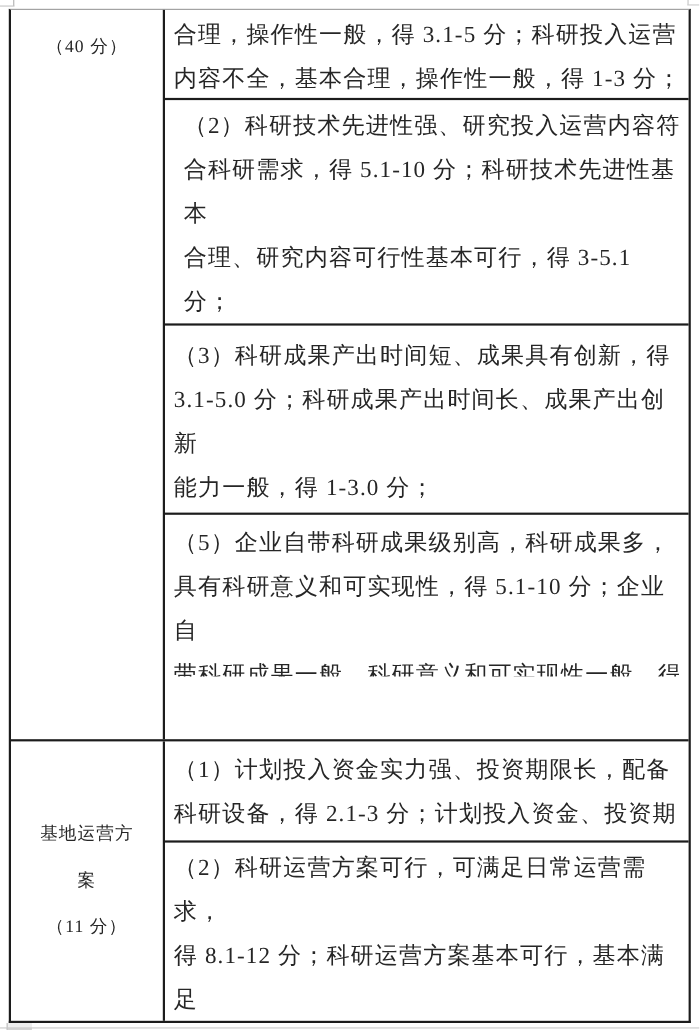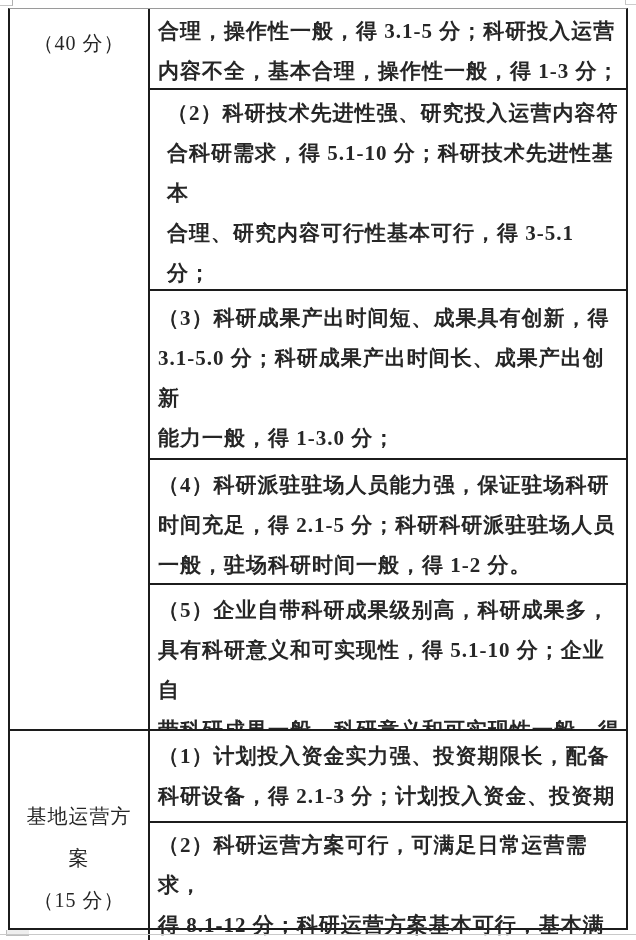--- a/index.html
+++ b/index.html
@@ -40,30 +40,30 @@
     box-sizing: border-box;
     border-right: 2px solid #1c1c1c;
     display: flex;
     flex-direction: column;
     align-items: center;
   }
   .section-1 .category-cell { justify-content: flex-start; padding-top: 13px; }
   .section-2 .category-cell { justify-content: center; }
 
   .category-label {
-    font-size: 20px;
+    font-size: 16px;
     line-height: 42px;
     text-align: center;
     white-space: pre-line;
     color: #262626;
     letter-spacing: 1px;
   }
 
   
-  .rows { flex: 1; min-width: 0; display: flex; flex-direction: column; font-weight: bold; }
+  .rows { flex: 1; min-width: 0; display: flex; flex-direction: column; }
   .criterion-row {
     box-sizing: border-box;
     border-bottom: 2px solid #1c1c1c;
     padding: 2px 4px 0 8px;
     overflow: hidden;
   }
   .rows .criterion-row:last-child { border-bottom: none; }
 
   .criterion-text {
     font-size: 21px;
@@ -124,39 +124,34 @@
 合科研需求，得 5.1-10 分；科研技术先进性基本
 合理、研究内容可行性基本可行，得 3-5.1 分；
 科研技术先进性一般、研究投入运营内容可行性
 一般，得 1-3 分；</div>
         </div>
         <div class="criterion-row row-3">
           <div class="criterion-text">（3）科研成果产出时间短、成果具有创新，得
 3.1-5.0 分；科研成果产出时间长、成果产出创新
 能力一般，得 1-3.0 分；</div>
         </div>
-        <div class="criterion-row row-4">
-          <div class="criterion-text">（4）科研派驻驻场人员能力强，保证驻场科研
-时间充足，得 2.1-5 分；科研科研派驻驻场人员
-一般，驻场科研时间一般，得 1-2 分。</div>
-        </div>
         <div class="criterion-row row-5">
           <div class="criterion-text">（5）企业自带科研成果级别高，科研成果多，
 具有科研意义和可实现性，得 5.1-10 分；企业自
 带科研成果一般，科研意义和可实现性一般，得
 1-5 分；</div>
         </div>
       </div>
     </div>
 
     <div class="section section-2">
       <div class="category-cell">
         <div class="category-label">基地运营方
 案
-（15 分）</div>
+（11 分）</div>
       </div>
       <div class="rows">
         <div class="criterion-row row-6">
           <div class="criterion-text">（1）计划投入资金实力强、投资期限长，配备
 科研设备，得 2.1-3 分；计划投入资金、投资期
 限一般，得 1-2 分；</div>
         </div>
         <div class="criterion-row row-7">
           <div class="criterion-text">（2）科研运营方案可行，可满足日常运营需求，
 得 8.1-12 分；科研运营方案基本可行，基本满足</div>

